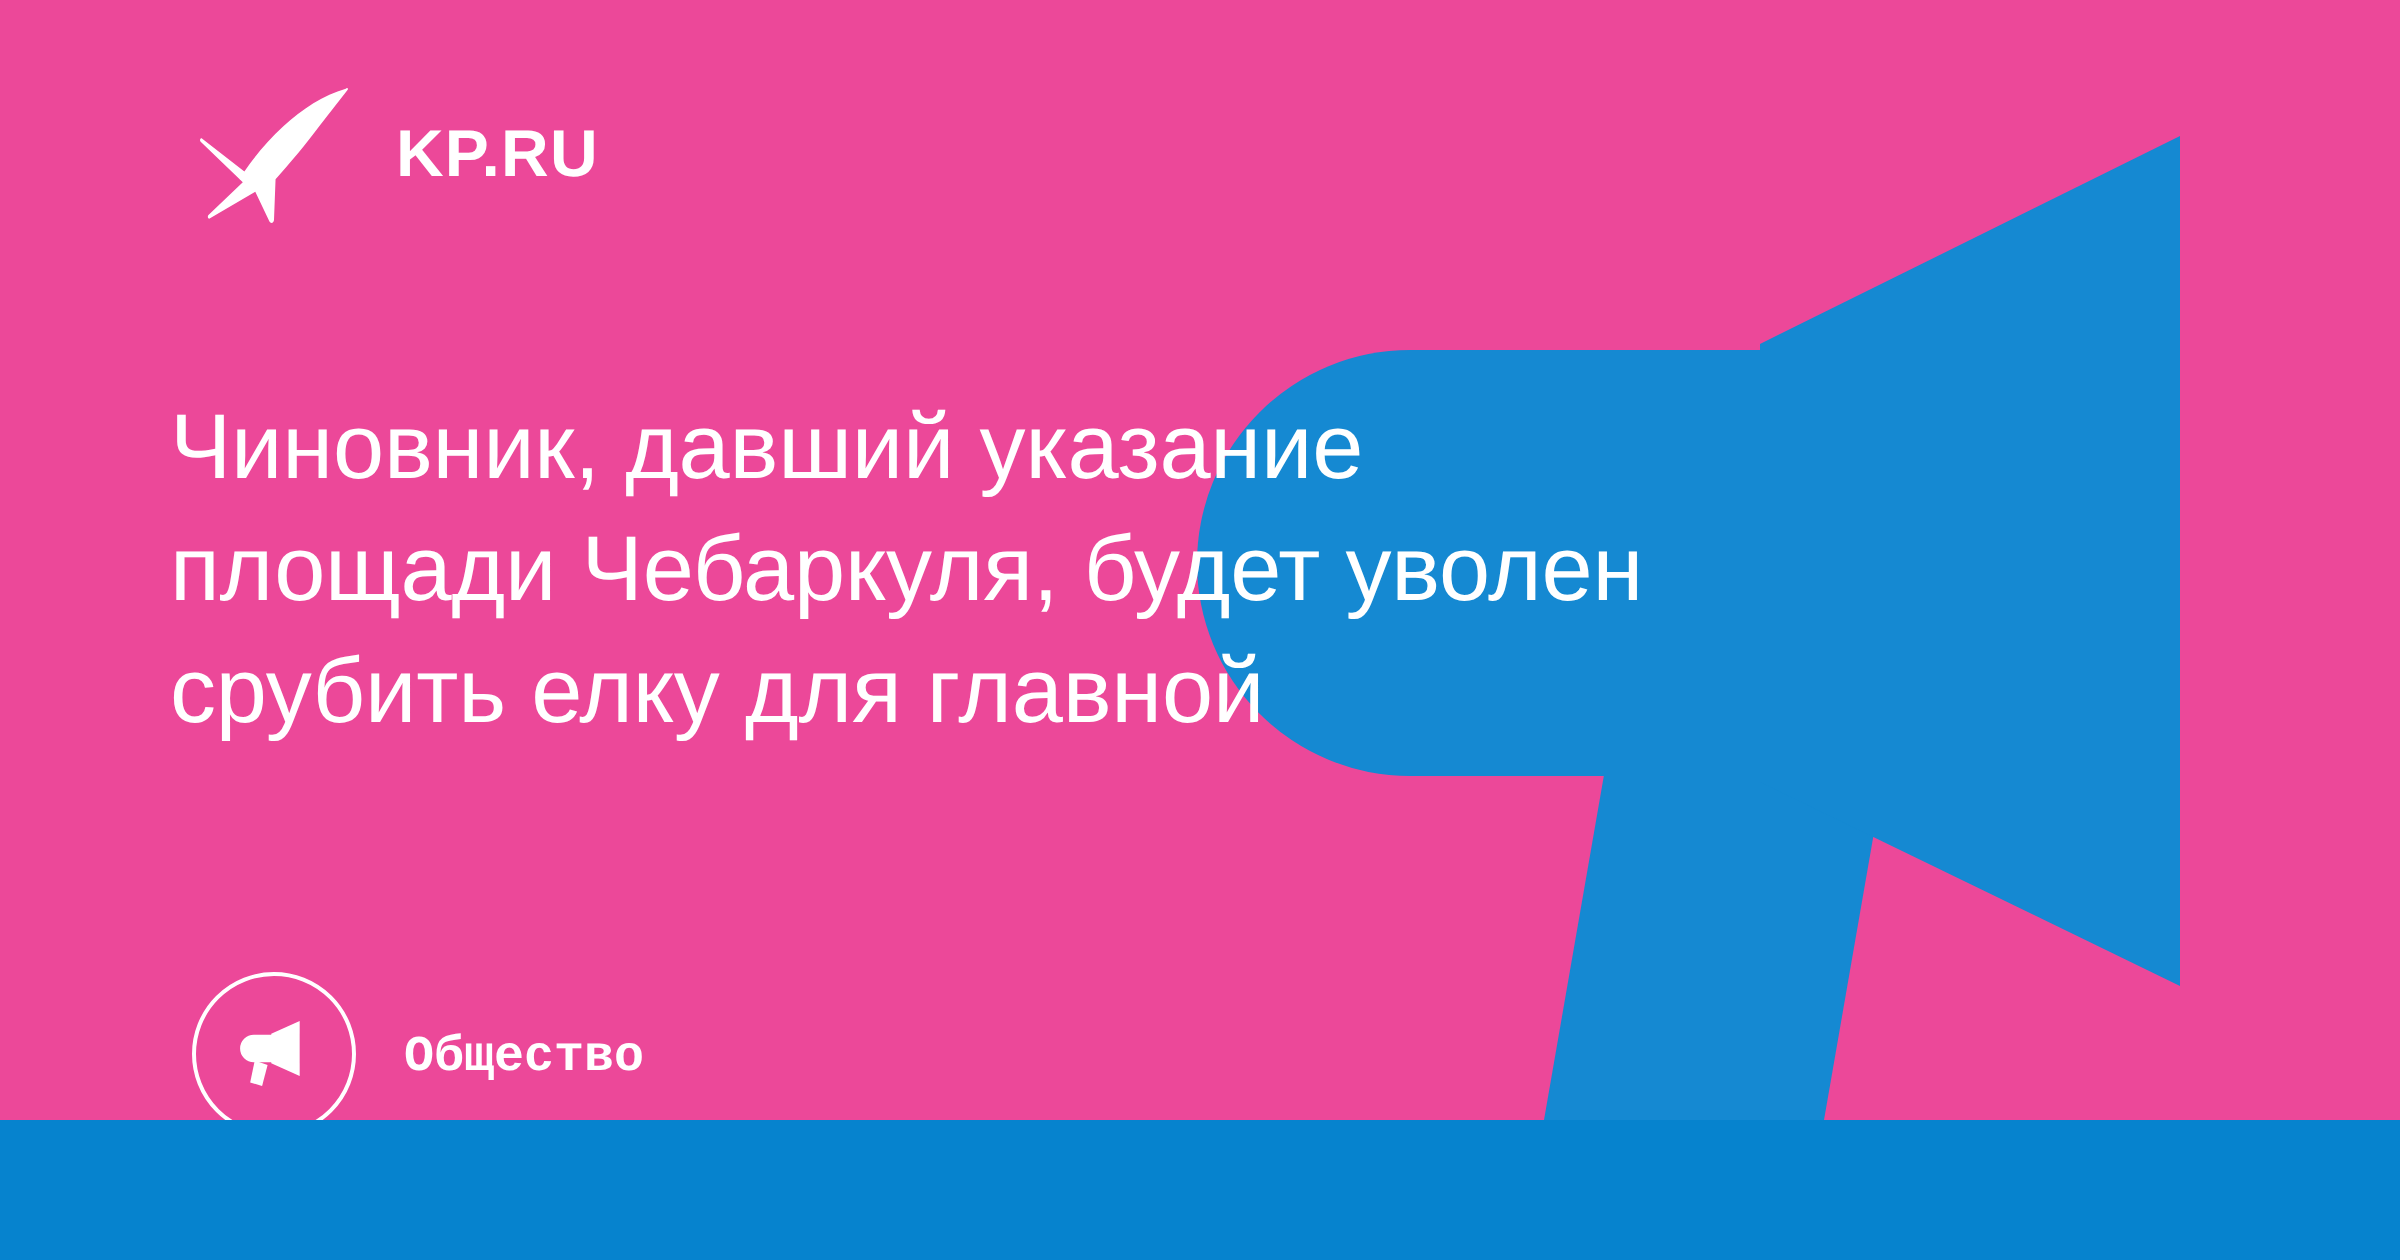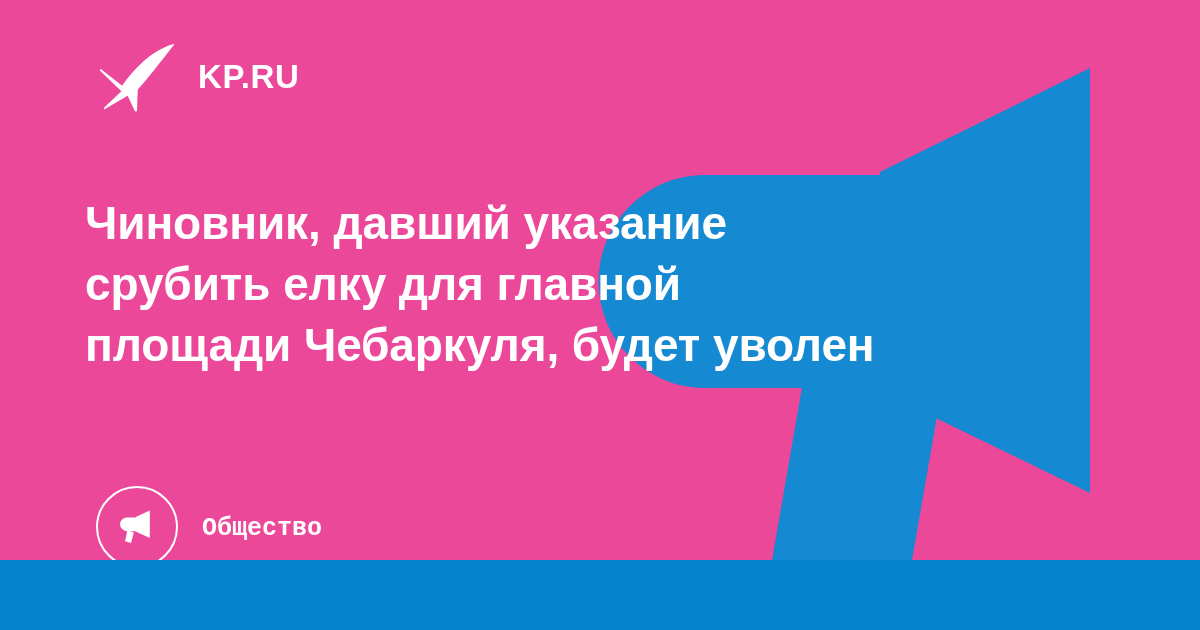--- a/index.html
+++ b/index.html
@@ -62,21 +62,21 @@
   }
 
   
   #headline {
     position:absolute;
     left:85px;
     top:193px;
     width:1030px;
     color:#ffffff;
     font-size:46px;
-    font-weight:700;
+    font-weight:400;
     line-height:61px;
     letter-spacing:-0.1px;
   }
   #headline .hl-line { display:block; white-space:nowrap; }
 
   
   #category {
     position:absolute;
     left:96px;
     top:486px;
@@ -133,22 +133,22 @@
                L4 44 C3 43 2 45 3 46 L30 72 L8 93 C7 94 8 96 9 95
                L38 78 L47 97 C48 99 50 98 50 96 L51 70
                C60 60 70 48 79 36 C87 26 93 18 97 13 C98 12 97 11 96 12 Z"></path>
       <path fill="#ffffff" d="M55 41 C44 50 35 60 28 70 L47 76 C53 64 61 52 70 42 Z"></path>
     </svg>
     <span id="brand-text">KP.RU</span>
   </div>
 
   <h1 id="headline">
     <span class="hl-line">Чиновник, давший указание</span>
+    <span class="hl-line">площади Чебаркуля, будет уволен</span>
     <span class="hl-line">срубить елку для главной</span>
-    <span class="hl-line">площади Чебаркуля, будет уволен</span>
   </h1>
 
   <div id="category">
     <span id="category-icon-wrap">
       <svg viewBox="0 0 48 48" aria-hidden="true">
         <g fill="#ffffff">
 
           <path d="M13.5 27.5 L20.5 30 L17.5 41.5 L11 39.5 Z"></path>
 
           <path d="M13 13.5 L24 13.5 L24 28.5 L13 28.5

